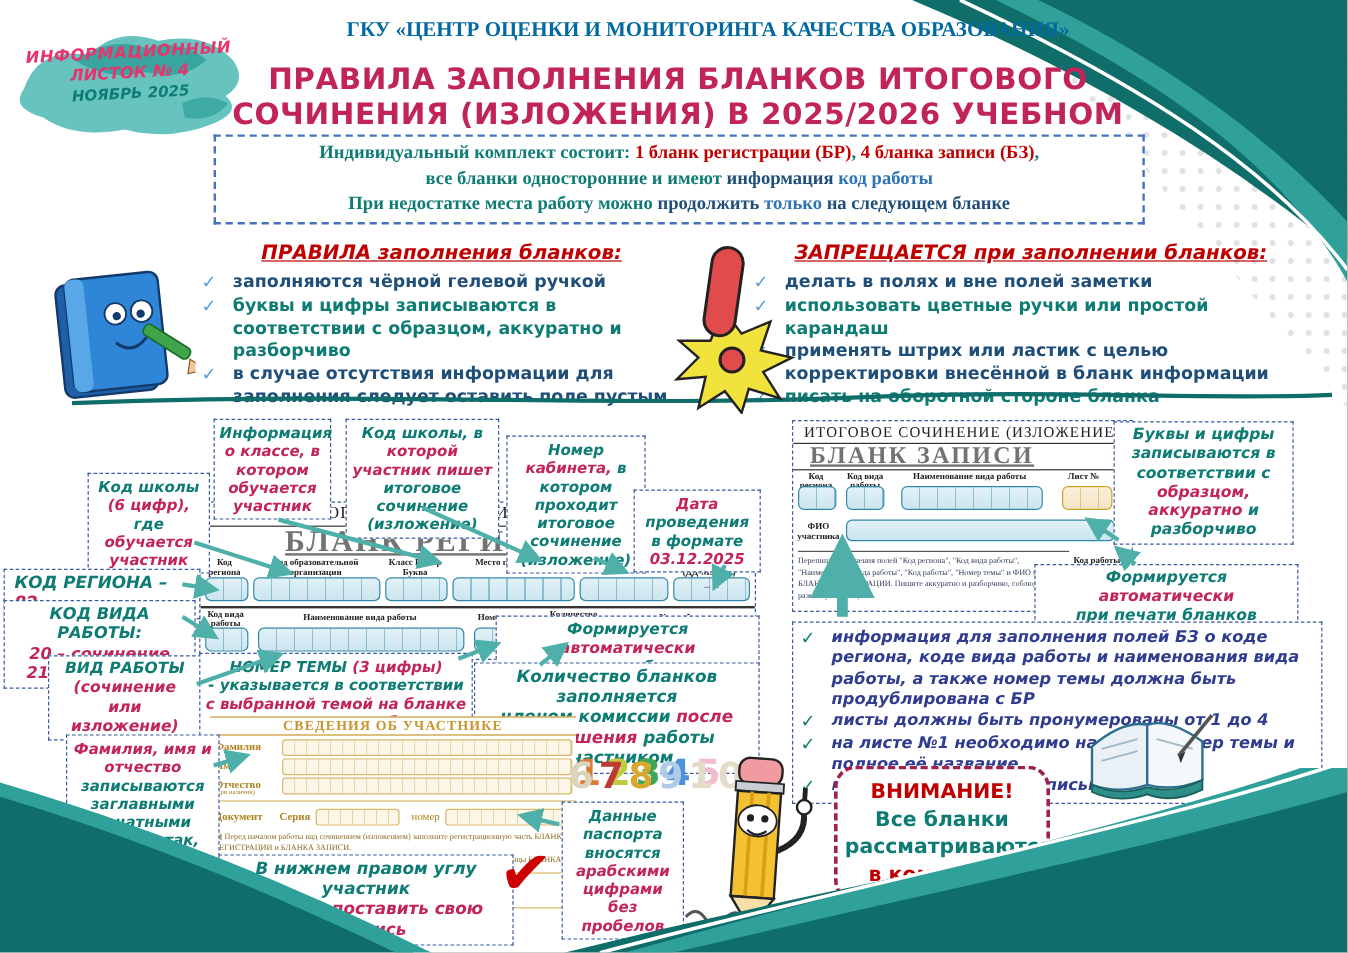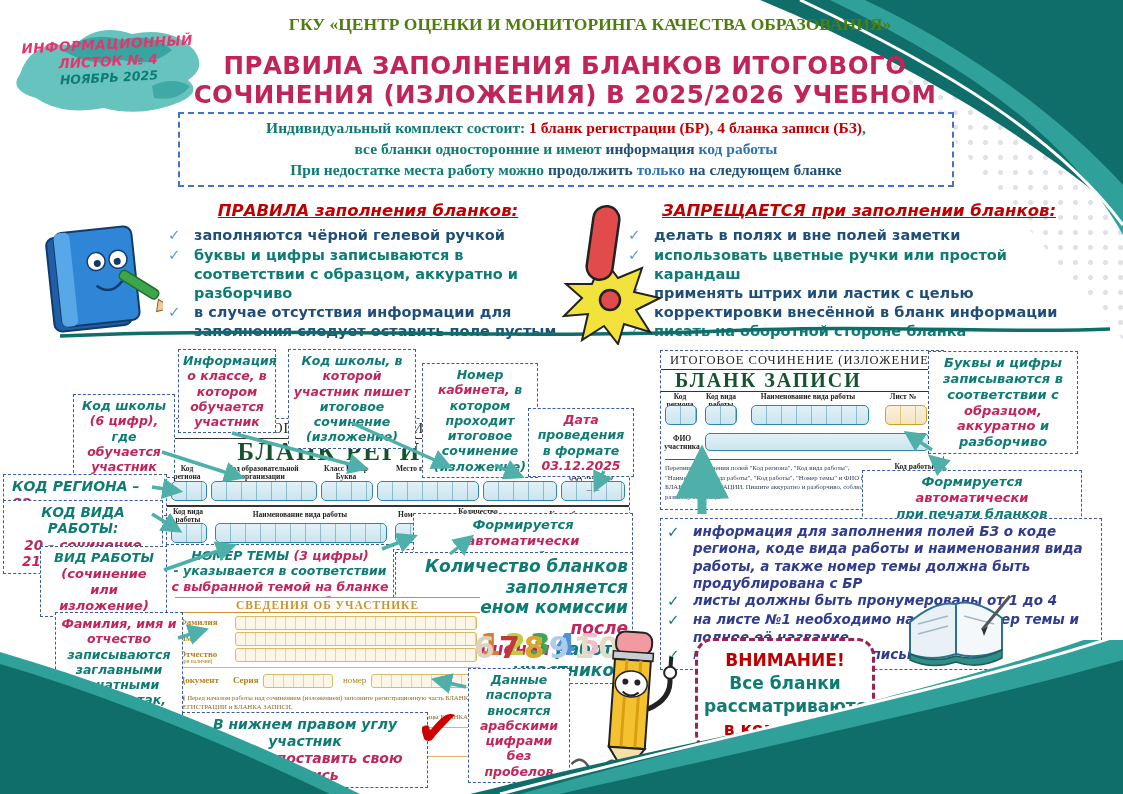--- a/index.html
+++ b/index.html
@@ -4,21 +4,21 @@
 <style>
   html,body{margin:0;padding:0;background:#888;}
   .page{position:relative;width:1123px;height:794px;background:#ffffff;overflow:hidden;
         font-family:"DejaVu Sans",sans-serif;}
   .abs{position:absolute;}
   
   .c-teal{color:#0E7C74;} .c-red{color:#C2255C;} .c-red2{color:#C00000;}
   .c-navy{color:#1F4E79;} .c-blue{color:#2E74B5;} .c-ink{color:#2F3C8F;}
   
   .org{left:200px;top:14px;width:780px;text-align:center;font-family:"Liberation Serif",serif;
-       font-weight:bold;font-size:17.5px;color:#4d7c0f;}
+       font-weight:bold;font-size:17.5px;color:#0369a1;}
   .title{left:150px;top:52px;width:830px;text-align:center;color:#C0245A;font-weight:bold;
          font-size:24.5px;line-height:1.18;letter-spacing:.5px;}
   .badge{left:18px;top:36px;width:180px;text-align:center;font-style:italic;font-weight:bold;
          transform:rotate(-3deg);line-height:1.25;}
   .badge .b1{color:#E8336D;font-size:13.5px;letter-spacing:.5px;}
   .badge .b2{color:#E8336D;font-size:13.5px;}
   .badge .b3{color:#0E7C74;font-size:12.5px;}
   .kitbox{left:178px;top:112px;width:760px;border:2.5px dashed #4472C4;background:#fff;
           padding:4px 6px;text-align:center;font-weight:bold;font-size:15.5px;line-height:1.35;
           font-family:"Liberation Serif",serif;}
@@ -29,21 +29,21 @@
   .ritem{display:flex;gap:12px;font-weight:bold;font-size:14.5px;}
   .ritem .chk{color:#5B9BD5;flex:0 0 14px;font-size:15px;}
   
   .co{position:absolute;background:#fff;border:1.6px dashed #3A5BA0;padding:3px 4px;
       text-align:center;font-style:italic;font-weight:bold;font-size:12.5px;line-height:1.22;}
   
   .formbox{position:absolute;background:#fff;border:1.6px dashed #3A5BA0;}
   .fserif{font-family:"Liberation Serif",serif;}
   .ftitle-sub{text-align:center;font-size:14px;letter-spacing:1px;color:#222;
               border-bottom:1.4px solid #333;padding:2px 0 1px;}
-  .ftitle{text-align:center;font-weight:bold;font-size:25px;letter-spacing:2px;color:#14532d;line-height:1.05;}
+  .ftitle{text-align:center;font-weight:bold;font-size:25px;letter-spacing:2px;color:#737373;line-height:1.05;text-decoration:underline;}
   .flbl{position:absolute;font-family:"Liberation Serif",serif;font-size:7.5px;color:#222;
         text-align:center;line-height:1.05;font-weight:bold;}
   .cells{position:absolute;height:18px;border:1.5px solid #2E86A8;border-radius:5px;
          background:repeating-linear-gradient(90deg,rgba(46,134,168,0) 0 14px,rgba(46,134,168,.45) 14px 15px),
                     linear-gradient(#E2F1F7,#CBE5EF);}
   .cells.orange{border-color:#C9A227;
          background:repeating-linear-gradient(90deg,rgba(201,162,39,0) 0 14px,rgba(201,162,39,.5) 14px 15px),
                     linear-gradient(#FAF0DA,#F3E4C2);}
   .hrule{position:absolute;height:2px;background:#333;}
   .dotted-field{position:absolute;border:1px dotted #9a9a9a;background:#fbfbfb;}
@@ -196,21 +196,21 @@
   <div class="co" style="left:73px;top:394px;width:92px;font-size:12.5px;"><span class="c-teal">Код школы </span><span class="c-red">(6 цифр), </span><span class="c-teal">где </span><span class="c-red">обучается участник</span></div>
   <div class="co" style="left:178px;top:349px;width:88px;"><span class="c-teal">Информация </span><span class="c-red">о классе, </span><span class="c-red">в котором </span><span class="c-red">обучается </span><span class="c-red">участник</span></div>
   <div class="co" style="left:288px;top:349px;width:118px;"><span class="c-teal">Код школы, в </span><span class="c-red">которой участник </span><span class="c-red">пишет </span><span class="c-teal">итоговое </span><span class="c-teal">сочинение (изложение)</span></div>
   <div class="co" style="left:422px;top:363px;width:106px;"><span class="c-teal">Номер </span><span class="c-red">кабинета, </span><span class="c-teal">в котором </span><span class="c-teal">проходит итоговое сочинение (изложение)</span></div>
   <div class="co" style="left:528px;top:408px;width:96px;"><span class="c-red">Дата </span><span class="c-teal">проведения </span><span class="c-teal">в формате </span><span class="c-red">03.12.2025</span></div>
   <div class="co" style="left:3px;top:474px;width:150px;font-size:14px;text-align:left;padding-left:8px;"><span class="c-teal">КОД РЕГИОНА – </span><span class="c-red">82</span></div>
   <div class="co" style="left:3px;top:500px;width:150px;font-size:13.5px;"><span class="c-teal">КОД ВИДА РАБОТЫ:</span><br><span class="c-red">20 – сочинение</span><br><span class="c-red">21 – изложение</span></div>
   <div class="co" style="left:40px;top:546px;width:118px;font-size:13px;"><span class="c-teal">ВИД РАБОТЫ</span><br><span class="c-red">(сочинение</span><br><span class="c-red">или</span><br><span class="c-red">изложение)</span></div>
   <div class="co" style="left:166px;top:544px;width:218px;font-size:12.5px;"><span class="c-teal">НОМЕР ТЕМЫ </span><span class="c-red">(3 цифры)</span><br><span class="c-teal">-  указывается в соответствии</span><br><span class="c-red">с выбранной темой на бланке</span><br><span class="c-red">регистрации и всех бланках записи</span></div>
   <div class="co" style="left:413px;top:513px;width:210px;font-size:13px;"><span class="c-teal">Формируется </span><span class="c-red">автоматически</span><br><span class="c-teal">при печати бланков</span></div>
-  <div class="co" style="left:395px;top:552px;width:228px;font-size:17px;text-align:right;"><span class="c-teal">Количество бланков заполняется</span><br><span class="c-teal">членом комиссии </span><span class="c-red">после</span><br><span class="c-red">завершения </span><span class="c-teal">работы участником</span></div>
+  <div class="co" style="left:395px;top:552px;width:228px;font-size:14px;"><span class="c-teal">Количество бланков заполняется</span><br><span class="c-teal">членом комиссии </span><span class="c-red">после</span><br><span class="c-red">завершения </span><span class="c-teal">работы участником</span></div>
 
   <div class="formbox fserif" style="left:660px;top:350px;width:282px;height:158px;">
     <div class="ftitle-sub" style="font-size:12.5px;">ИТОГОВОЕ СОЧИНЕНИЕ (ИЗЛОЖЕНИЕ)</div>
     <div class="ftitle" style="font-size:20px;text-align:left;padding-left:14px;border-bottom:1.4px solid #333;">БЛАНК ЗАПИСИ</div>
     <div class="flbl" style="left:2px;top:42px;width:34px;">Код региона</div>
     <div class="flbl" style="left:40px;top:42px;width:40px;">Код вида работы</div>
     <div class="flbl" style="left:88px;top:42px;width:118px;">Наименование вида работы</div>
     <div class="flbl" style="left:222px;top:42px;width:40px;">Лист №</div>
     <div class="cells" style="left:4px;top:54px;width:30px;"></div>
     <div class="cells" style="left:44px;top:54px;width:30px;"></div>

